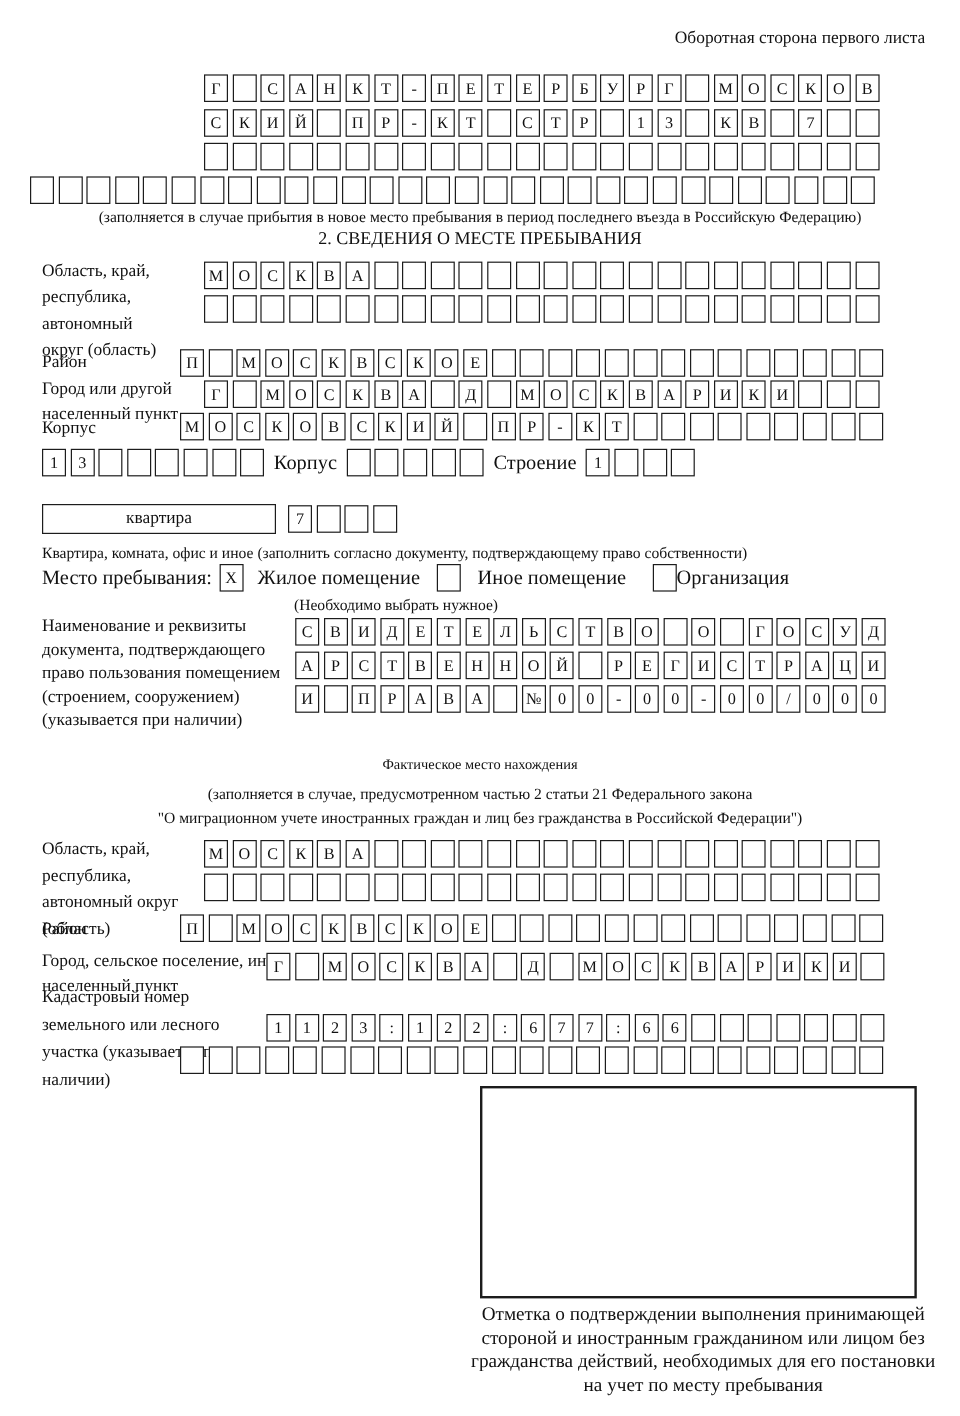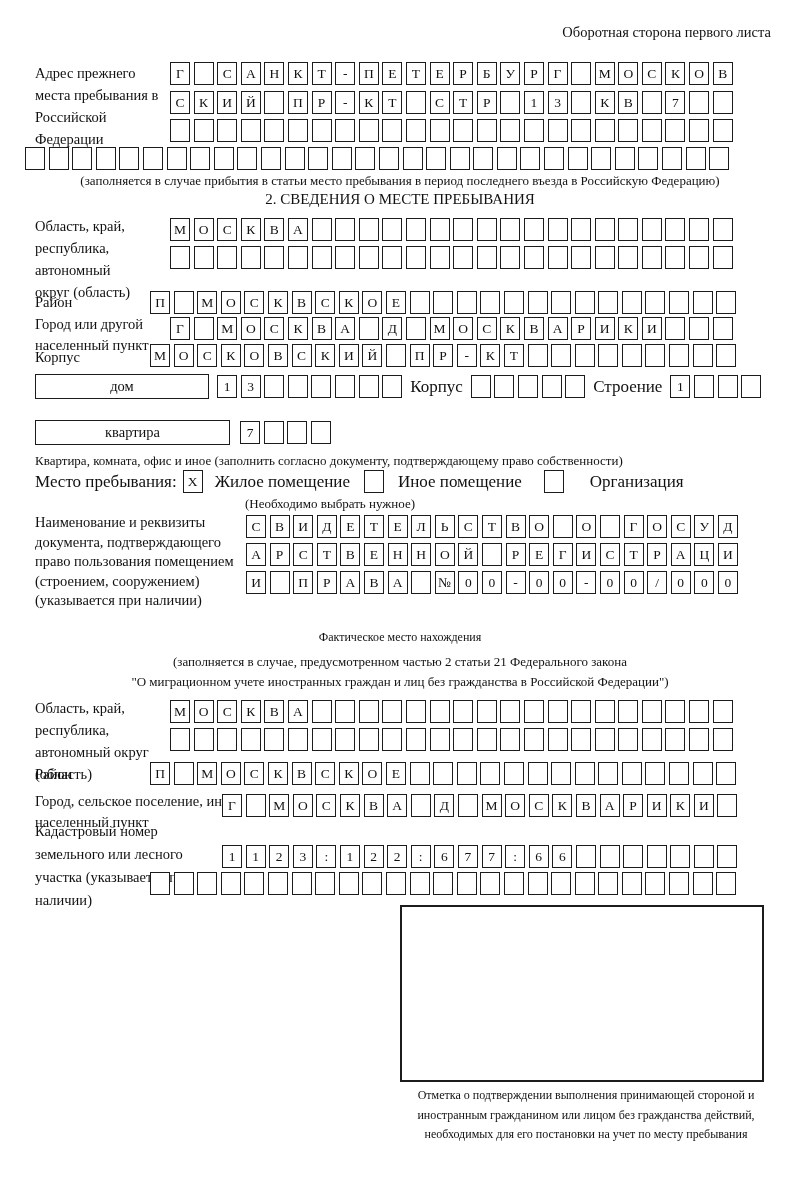--- a/index.html
+++ b/index.html
@@ -27,21 +27,20 @@
   .inl-lbl{font-size:17px;white-space:nowrap;}
   .stampbox{position:absolute;border:2px solid #1c1c1c;background:#fff;}
 </style>
 </head>
 <body>
 
 <div class="page">
 
   <div class="abs" style="top:24px;right:58px;font-size:14.5px">Оборотная сторона первого листа</div>
 
-  <div class="lbl" style="top:62px;left:35px;width:135px">Адрес прежнего места пребывания в Российской Федерации</div>
   <div class="cells" style="top:62px;left:170px">
       <span class="cell">Г</span>
       <span class="cell"></span>
       <span class="cell">С</span>
       <span class="cell">А</span>
       <span class="cell">Н</span>
       <span class="cell">К</span>
       <span class="cell">Т</span>
       <span class="cell">-</span>
       <span class="cell">П</span>
@@ -138,21 +137,21 @@
       <span class="cell"></span>
       <span class="cell"></span>
       <span class="cell"></span>
       <span class="cell"></span>
       <span class="cell"></span>
       <span class="cell"></span>
       <span class="cell"></span>
       <span class="cell"></span>
       <span class="cell"></span>
     </div>
-  <div class="cap center" style="top:172px;left:0;width:800px">(заполняется в случае прибытия в статьи место пребывания в период последнего въезда в Российскую Федерацию)</div>
+  <div class="cap center" style="top:172px;left:0;width:800px">(заполняется в случае прибытия в новое место пребывания в период последнего въезда в Российскую Федерацию)</div>
 
   <div class="abs center bold" style="top:191px;left:0;width:800px;font-size:15px">2. СВЕДЕНИЯ О МЕСТЕ ПРЕБЫВАНИЯ</div>
 
   <div class="lbl" style="top:215px;left:35px;width:112px">Область, край, республика, автономный округ (область)</div>
   <div class="cells" style="top:218px;left:170px">
       <span class="cell">М</span>
       <span class="cell">О</span>
       <span class="cell">С</span>
       <span class="cell">К</span>
       <span class="cell">В</span>
@@ -283,21 +282,20 @@
       <span class="cell"></span>
       <span class="cell"></span>
       <span class="cell"></span>
       <span class="cell"></span>
       <span class="cell"></span>
       <span class="cell"></span>
       <span class="cell"></span>
     </div>
 
   <div class="hrow" style="top:374px;left:35px;gap:8px">
-    <div class="fieldbox" style="width:172px">дом</div>
     <div class="cells inline">
         <span class="cell">1</span>
         <span class="cell">3</span>
         <span class="cell"></span>
         <span class="cell"></span>
         <span class="cell"></span>
         <span class="cell"></span>
         <span class="cell"></span>
         <span class="cell"></span>
       </div>
@@ -335,21 +333,21 @@
         <span class="cell">X</span>
       </div>
     <div class="inl-lbl" style="margin-left:12px">Жилое помещение</div>
     <div class="cells inline" style="margin-left:14px">
         <span class="cell"></span>
       </div>
     <div class="inl-lbl" style="margin-left:14px">Иное помещение</div>
     <div class="cells inline" style="margin-left:22px">
         <span class="cell"></span>
       </div>
-    <div class="inl-lbl" style="margin-left:26px">Организация</div>
+    <div class="inl-lbl" style="">Организация</div>
   </div>
   <div class="cap center" style="top:495px;left:120px;width:420px">(Необходимо выбрать нужное)</div>
 
   <div class="lbl" style="top:513px;left:35px;width:210px;line-height:19.5px">Наименование и реквизиты документа, подтверждающего право пользования помещением (строением, сооружением) (указывается при наличии)</div>
   <div class="cells" style="top:515px;left:246px">
       <span class="cell">С</span>
       <span class="cell">В</span>
       <span class="cell">И</span>
       <span class="cell">Д</span>
       <span class="cell">Е</span>
@@ -577,15 +575,15 @@
       <span class="cell"></span>
       <span class="cell"></span>
       <span class="cell"></span>
       <span class="cell"></span>
       <span class="cell"></span>
       <span class="cell"></span>
       <span class="cell"></span>
     </div>
 
   <div class="stampbox" style="top:905px;left:400px;width:360px;height:173px"></div>
-  <div class="cap center" style="top:1086px;left:392px;width:388px;font-size:12px;line-height:19.5px">Отметка о подтверждении выполнения принимающей стороной и иностранным гражданином или лицом без гражданства действий, необходимых для его постановки на учет по месту пребывания</div>
+  <div class="cap center" style="top:1086px;left:392px;width:388px;font-size:16px;line-height:19.5px">Отметка о подтверждении выполнения принимающей стороной и иностранным гражданином или лицом без гражданства действий, необходимых для его постановки на учет по месту пребывания</div>
 
 </div>
 
 </body></html>

